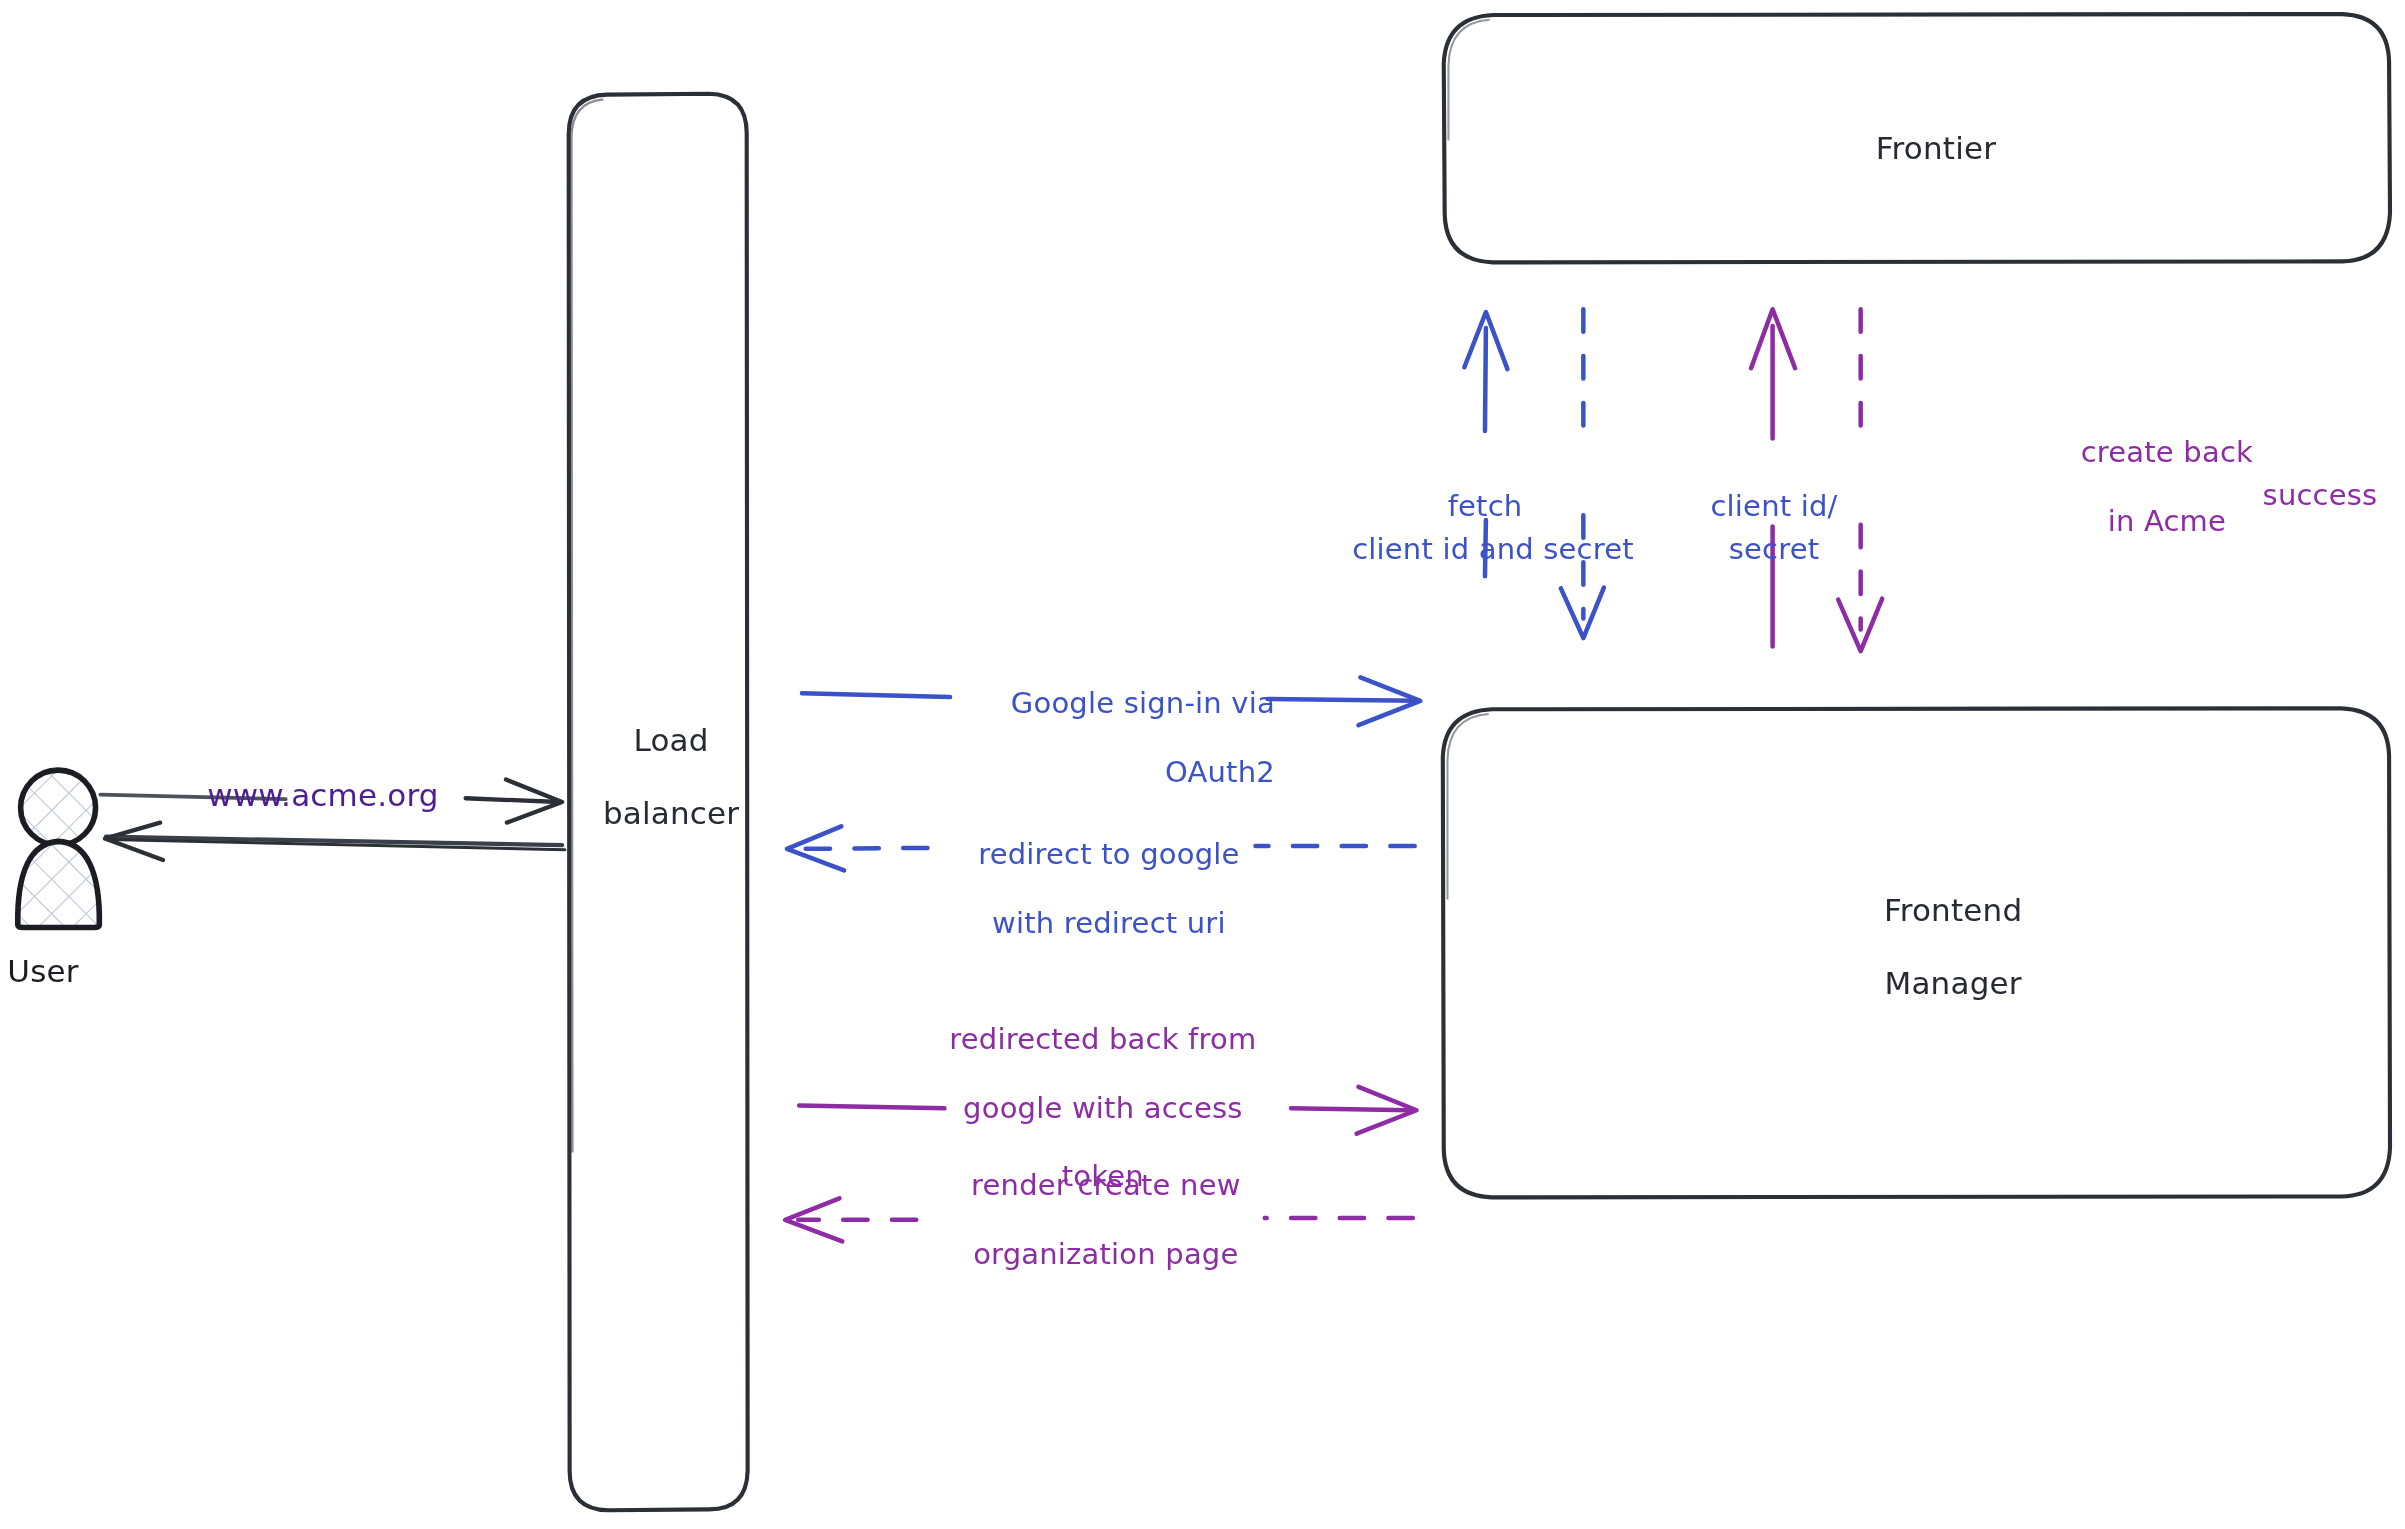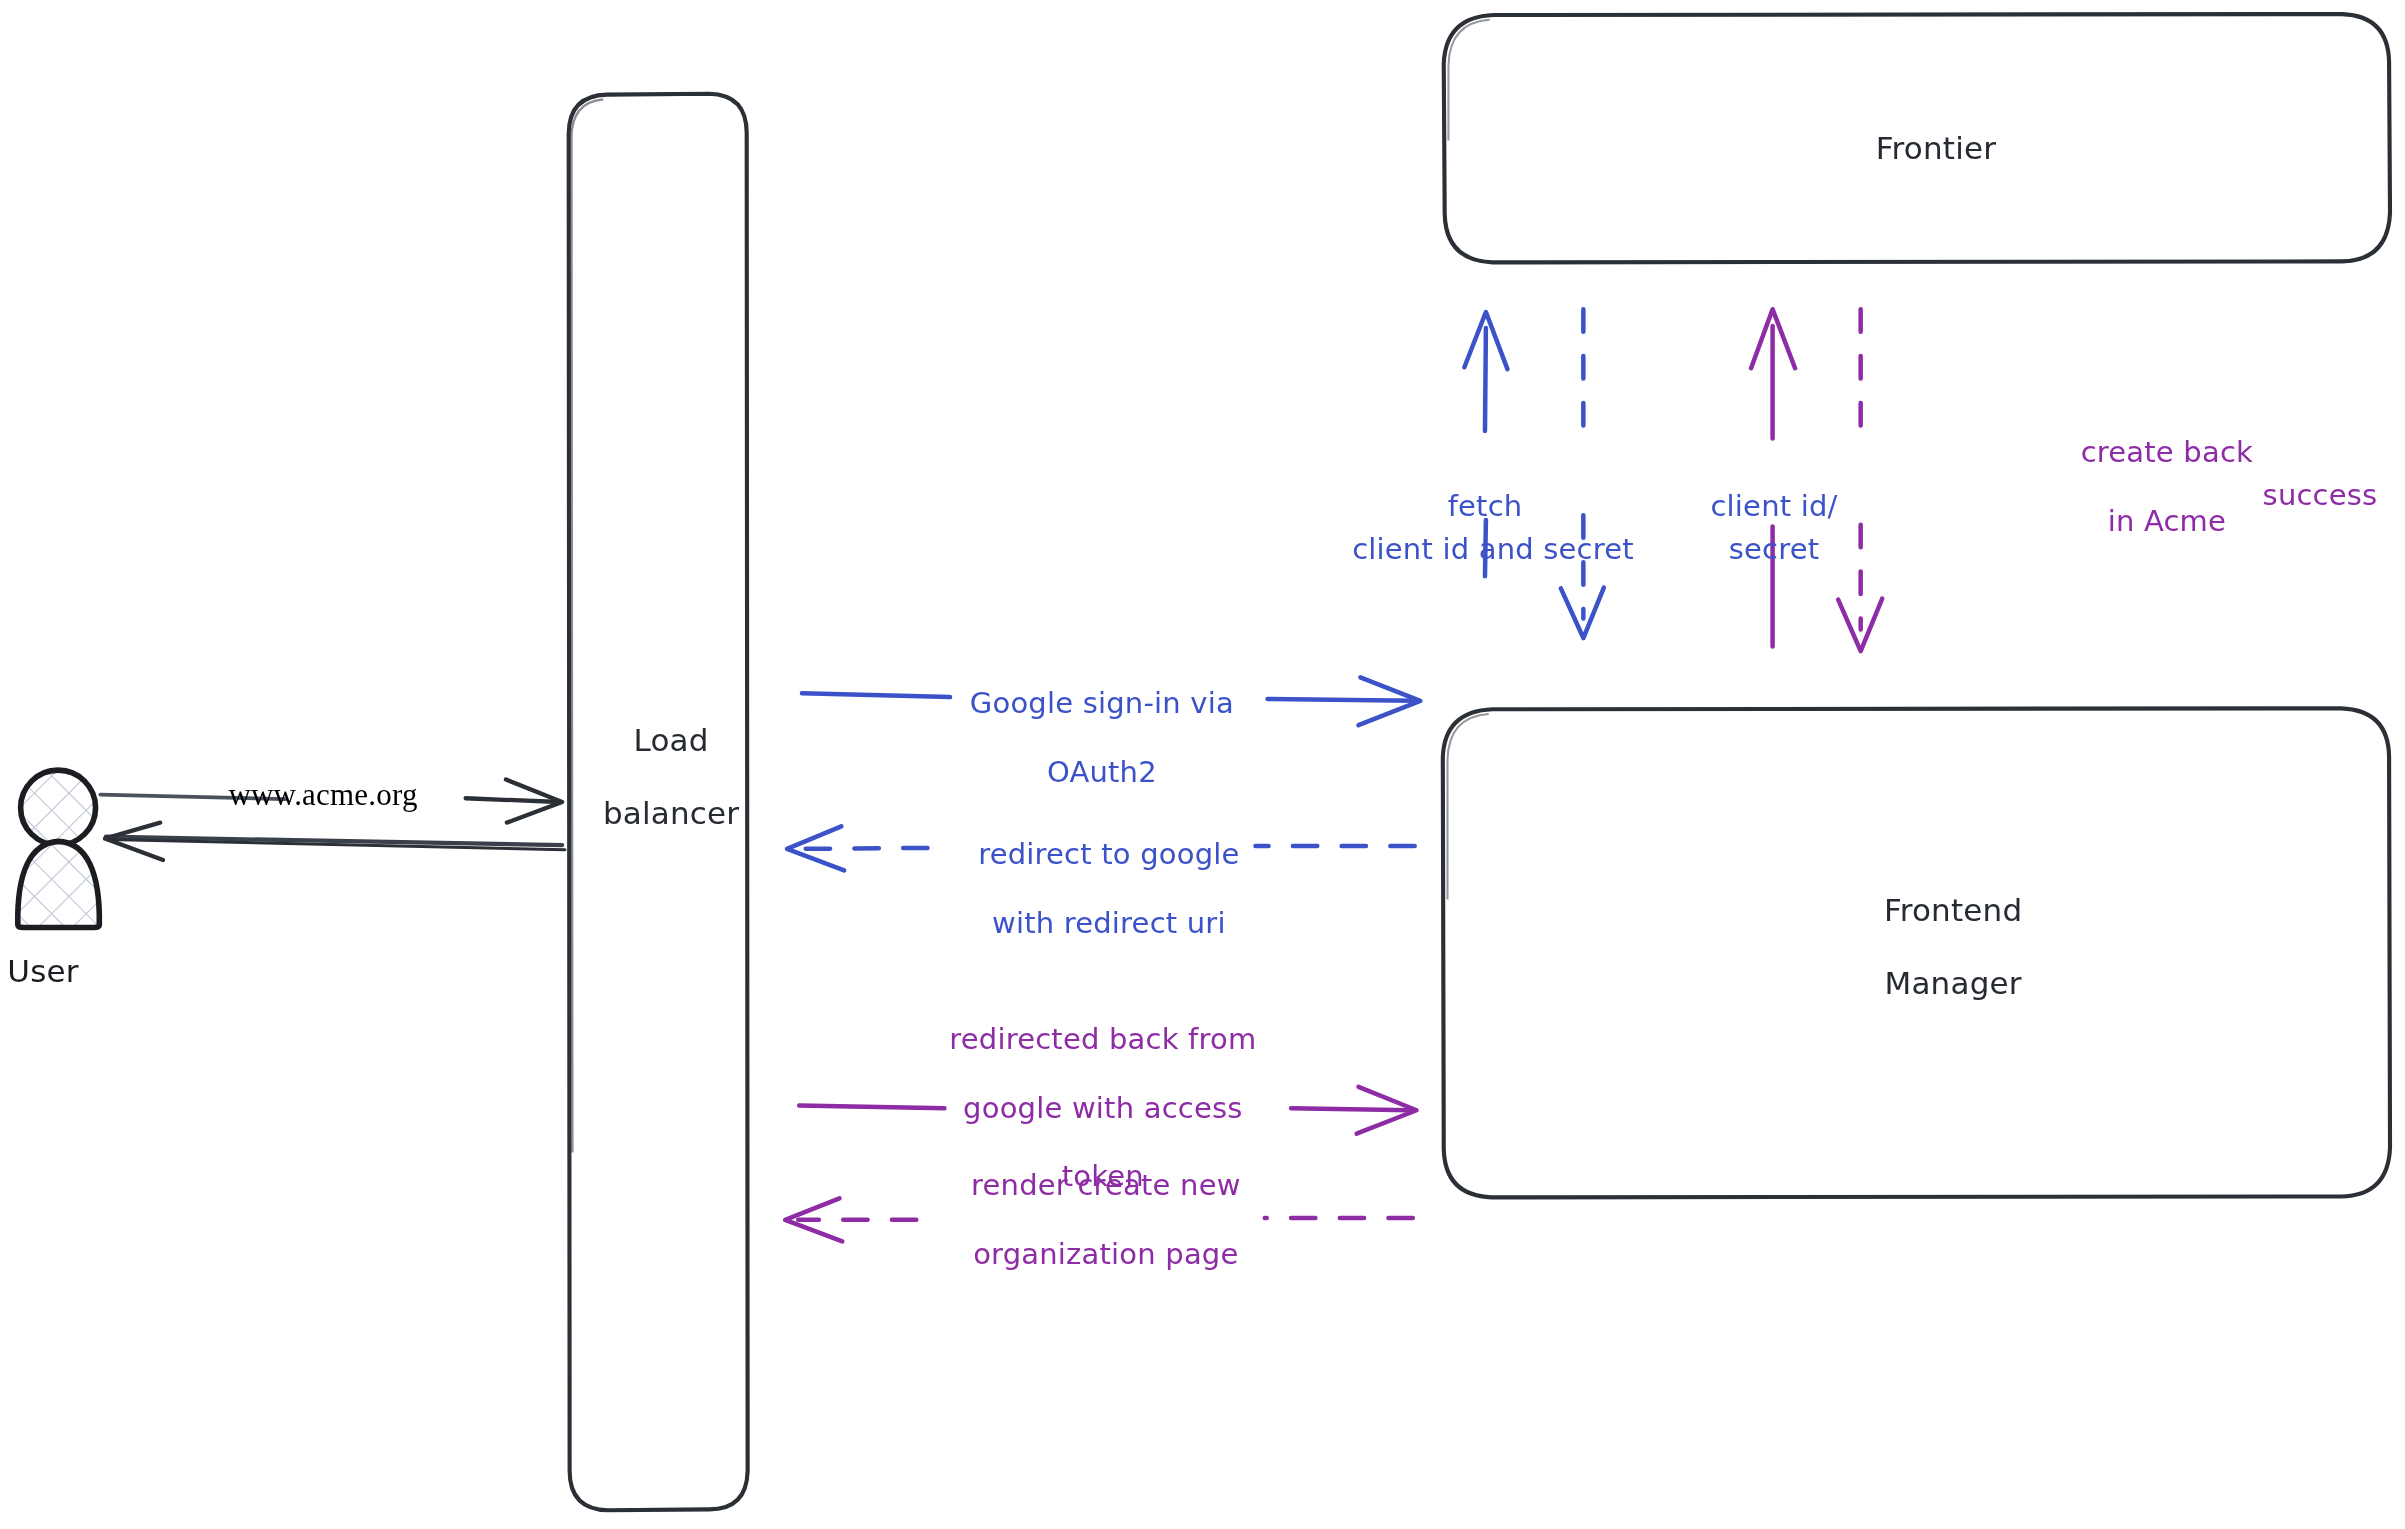--- a/index.html
+++ b/index.html
@@ -43,21 +43,21 @@
   .actor-label {
     color: #1b1d22;
     font-size: 31px;
   }
   .edge-label {
     font-size: 29px;
     font-weight: 500;
   }
   .edge-blue { color: #3b52c8; margin-top: 40px; }
   .edge-purple { color: #8e2ca6; }
-  .edge-dark { color: #000000; font-family: Liberation Serif, serif; }
+  .edge-dark { color: #4c1d95; }
 </style>
 </head>
 <body>
 
 <div id="canvas">
 
   <svg class="layer" viewBox="0 0 2567 1633">
     <defs>
       <pattern id="hatch" width="26" height="26" patternUnits="userSpaceOnUse" patternTransform="rotate(45)">
         <rect width="26" height="26" fill="#ffffff"></rect>
@@ -155,21 +155,21 @@
 
   <div class="lbl node-label" style="left:1936px; top:148px;">Frontier</div>
 
   <div class="lbl node-label" style="left:1933px; top:946px;">
     <span>Frontend</span><br>
     <span>Manager</span>
   </div>
 
   <div class="lbl edge-label edge-dark" style="left:323px; top:795px; font-size:31px;">www.acme.org</div>
 
-  <div class="lbl edge-label edge-blue" style="left:1083px; top:698px;">
+  <div class="lbl edge-label edge-blue" style="left:1124px; top:698px;text-align:right;">
     <span>Google sign-in via</span><br>
     <span>OAuth2</span>
   </div>
 
   <div class="lbl edge-label edge-blue" style="left:1090px; top:849px;">
     <span>redirect to google</span><br>
     <span>with redirect uri</span>
   </div>
 
   <div class="lbl edge-label edge-purple" style="left:1084px; top:1108px;">

